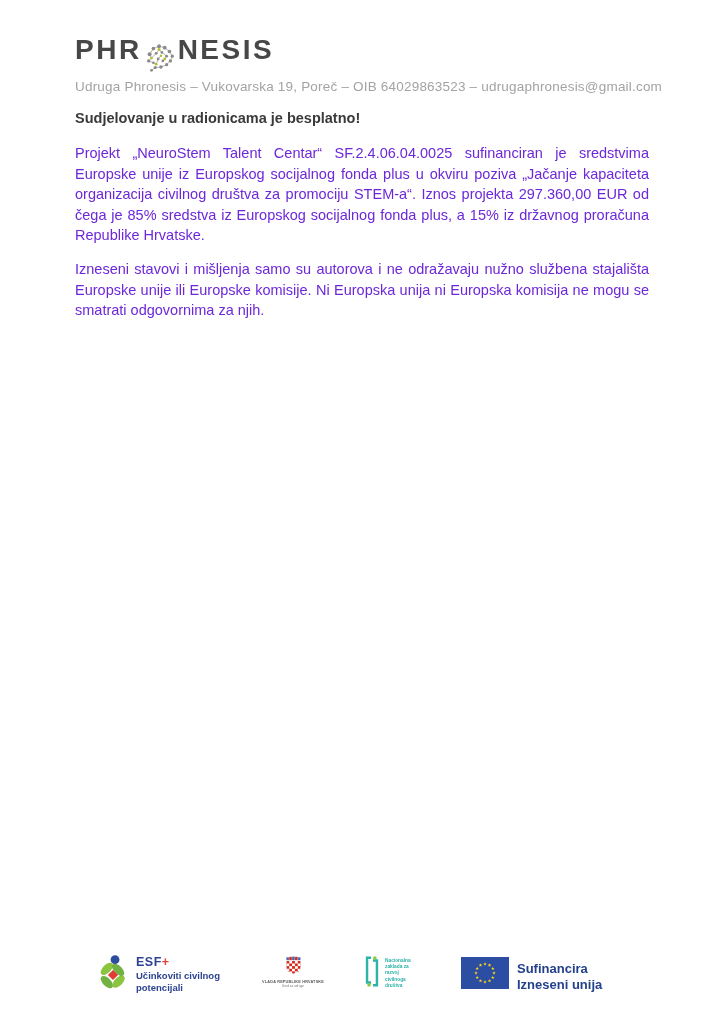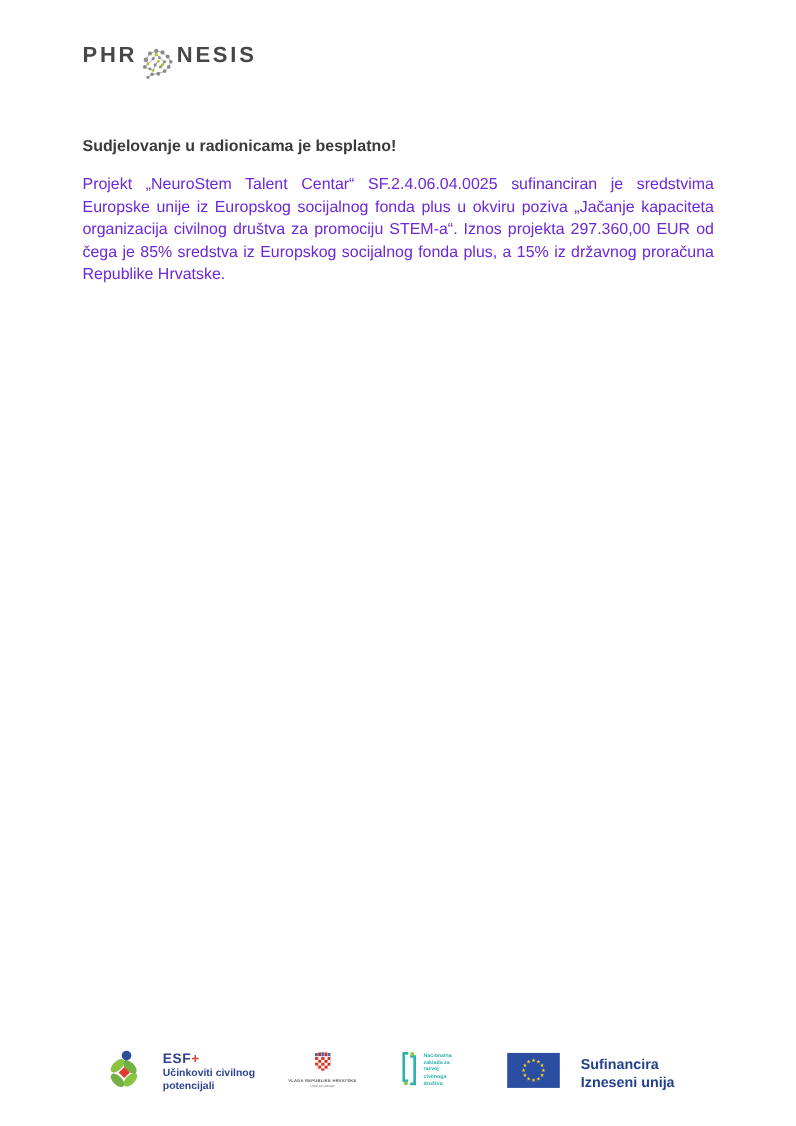--- a/index.html
+++ b/index.html
@@ -6,58 +6,58 @@
   .page {
     position:relative; width:724px; height:1024px; background:#ffffff;
     font-family:"Liberation Sans", sans-serif; overflow:hidden;
   }
   
   .logo-row {
     position:absolute; left:75px; top:36px;
     display:flex; align-items:flex-start;
   }
   .logo-text {
-    font-size:20px; font-weight:bold; letter-spacing:2.5px;
+    font-size:28px; font-weight:bold; letter-spacing:2.5px;
     color:#474747; line-height:28px;
   }
   .logo-brain { margin:0 1px; transform:translateY(4px); }
   .address-line {
     position:absolute; left:75px; top:79px;
     font-size:13.5px; color:#a3a3a3; letter-spacing:0.2px;
   }
   
-  .content { position:absolute; left:75px; top:123px; width:574px; }
+  .content { position:absolute; left:75px; top:108px; width:574px; }
   .heading {
     font-size:14.5px; font-weight:bold; color:#3a3a3a;
     margin:0 0 14px 0; line-height:21px;
   }
   .para {
     font-size:14.5px; color:#6d28d9; line-height:20.6px;
     text-align:justify; margin:0 0 13px 0;
   }
   
   .footer { position:absolute; left:0; top:950px; width:724px; height:64px; }
   .logo-block { position:absolute; display:flex; }
-  .esf-block { left:100px; top:4px; gap:21px; }
+  .esf-block { left:100px; top:4px; gap:9px; }
   .esf-text { padding-top:1px; }
   .esf-abbr { font-size:12.5px; letter-spacing:0.5px; color:#2d4390; font-weight:bold; }
   .esf-plus { color:#e04438; }
   .esf-tagline {
     width:84px; font-size:9.5px; font-weight:bold; color:#2d4390;
     line-height:12px; margin-top:1px;
   }
   .gov-block { left:262px; top:6px; width:62px; display:block; text-align:center; }
   .gov-line1 { font-size:3.8px; font-weight:bold; color:#5a5a5a; letter-spacing:0.2px; margin-top:1.5px; white-space:nowrap; }
   .gov-line2 { font-size:3.2px; color:#7a7a7a; white-space:nowrap; }
   .zaklada-block { left:365px; top:5px; gap:6px; }
   .zaklada-name {
     width:35px; font-size:4.8px; font-weight:bold; line-height:6.2px;
     color:#2eb3a9; padding-top:3px;
   }
-  .eu-block { left:461px; top:7px; gap:19px; align-items:center; }
+  .eu-block { left:461px; top:7px; gap:8px; align-items:flex-end; }
   .eu-text {
     font-size:13px; font-weight:bold; color:#24418c; line-height:16px;
     padding-top:1px;
   }
 </style>
 </head>
 <body>
 
 <div class="page">
 
@@ -114,24 +114,26 @@
             <circle cx="9" cy="17" r="1.5"></circle>
           <circle cx="23" cy="18" r="1.5"></circle>
             <circle cx="14" cy="23.5" r="1.4"></circle>
           <circle cx="19" cy="14.5" r="1.3"></circle>
         </g>
       </svg>
     </span>
     <span class="logo-text">NESIS</span>
   </div>
 
+  <div class="address-line">Udruga Phronesis – Vukovarska 19, Poreč – OIB 64029863523 – udrugaphronesis@gmail.com</div>
 
   <div class="content">
     <p class="heading">Sudjelovanje u radionicama je besplatno!</p>
     <p class="para">Projekt „NeuroStem Talent Centar“ SF.2.4.06.04.0025 sufinanciran je sredstvima Europske unije iz Europskog socijalnog fonda plus u okviru poziva „Jačanje kapaciteta organizacija civilnog društva za promociju STEM-a“. Iznos projekta 297.360,00 EUR od čega je 85% sredstva iz Europskog socijalnog fonda plus, a 15% iz državnog proračuna Republike Hrvatske.</p>
+    <p class="para">Izneseni stavovi i mišljenja samo su autorova i ne odražavaju nužno službena stajališta Europske unije ili Europske komisije. Ni Europska unija ni Europska komisija ne mogu se smatrati odgovornima za njih.</p>
   </div>
 
   <div class="footer">
 
     <div class="logo-block esf-block">
       <span>
         <svg width="27" height="43" viewBox="0 0 26 42">
           <ellipse cx="6.5" cy="14.5" rx="7.5" ry="4" transform="rotate(-45 6.5 14.5)" fill="#8bc53f"></ellipse>
           <ellipse cx="6.5" cy="27.5" rx="7.5" ry="4" transform="rotate(45 6.5 27.5)" fill="#74b144"></ellipse>
           <ellipse cx="18" cy="27" rx="7.5" ry="4" transform="rotate(-45 18 27)" fill="#8bc53f"></ellipse>

